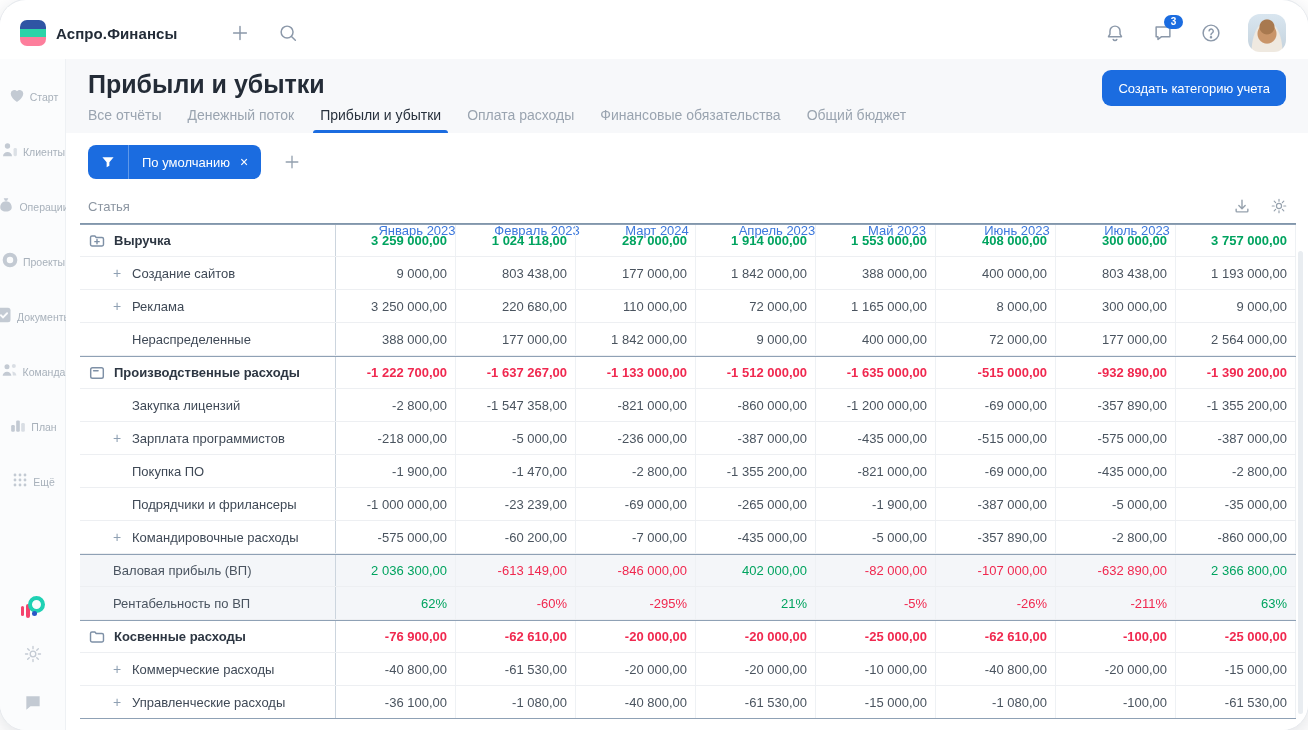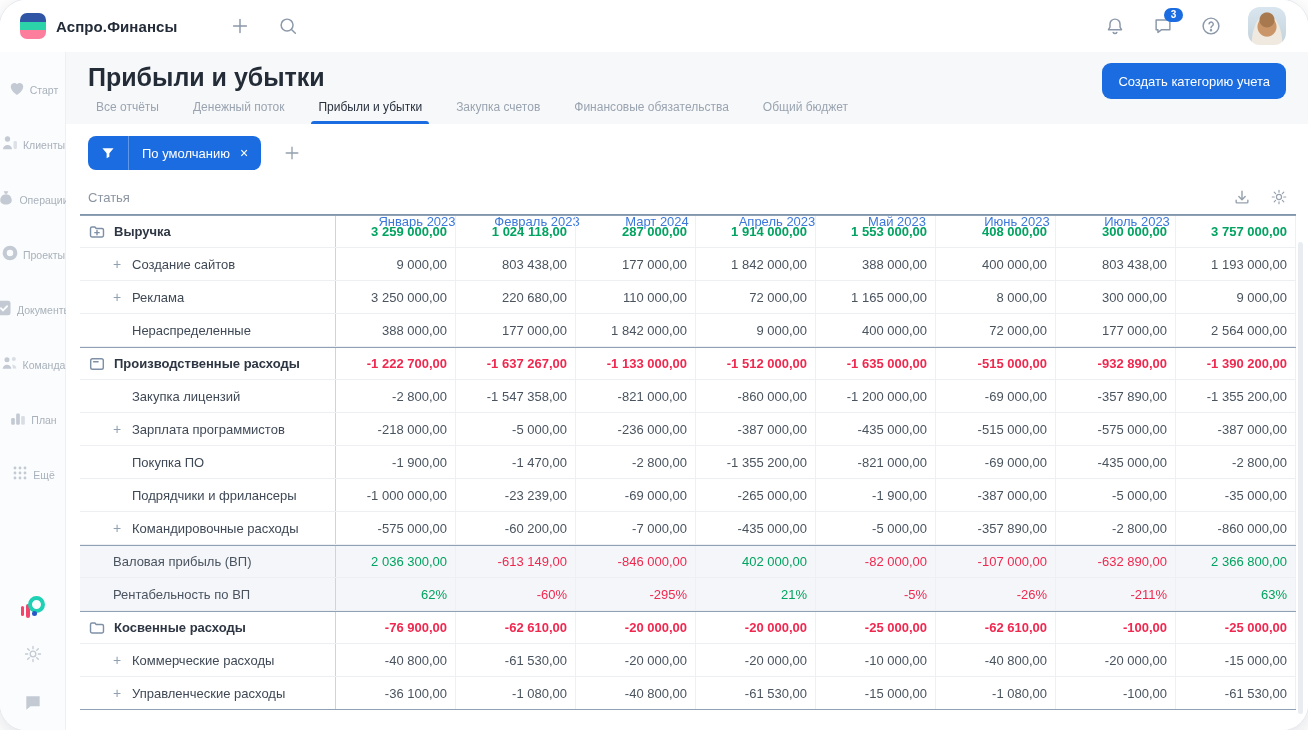--- a/index.html
+++ b/index.html
@@ -1,21 +1,21 @@
 <!DOCTYPE html>
 <html lang="ru"><head>
 <meta charset="utf-8">
 <style>
   html,body{margin:0;padding:0;background:#fff;}
   body{width:1308px;height:730px;font-family:"Liberation Sans",sans-serif;-webkit-font-smoothing:antialiased;}
   .app{width:1308px;height:730px;border-radius:26px;overflow:hidden;background:#fff;
        box-shadow:0 0 0 1px #e7eaee,0 6px 22px rgba(25,35,55,.14);display:flex;flex-direction:column;box-sizing:border-box;}
 
   
-  .topbar{flex:0 0 52px;display:flex;align-items:center;padding:0 22px 0 20px;background:#fff;}
+  .topbar{flex:0 0 52px;display:flex;align-items:center;padding:0 22px 0 20px;background:#fff;margin-top:7px;}
   .logo{width:26px;height:26px;border-radius:7px;overflow:hidden;display:flex;flex-direction:column;flex:0 0 26px;}
   .logo i{display:block;flex:1;}
   .logo i:nth-child(1){background:#2f55a4;}
   .logo i:nth-child(2){background:#2cd3a8;}
   .logo i:nth-child(3){background:#fd7e9c;}
   .app-name{font-size:15px;font-weight:700;color:#232c38;margin-left:10px;letter-spacing:.1px;}
   .tb-icon{background:none;border:none;padding:0;color:#8b98a9;cursor:pointer;display:flex;align-items:center;}
   .tb-icon svg{width:22px;height:22px;}
   .tb-plus{margin-left:52px;}
   .tb-search{margin-left:26px;}
@@ -46,21 +46,21 @@
   .pl-ring{right:0;top:0;width:9px;height:9px;border:4.5px solid #1fd1b4;border-radius:50%;}
   .pl-dot{right:8px;bottom:2px;width:5px;height:5px;background:#2b57c6;border-radius:50%;}
 
   
   .main{flex:1;display:flex;flex-direction:column;min-width:0;background:#fff;}
   .page-head{background:#f7f8fa;padding:11px 22px 0 22px;position:relative;}
   .page-title{font-size:25px;font-weight:600;color:#242c37;margin:0 0 8px;}
   .create-btn{position:absolute;top:11px;right:22px;height:36px;padding:0 16px;background:#1b6ce0;color:#fff;
               border:none;border-radius:9px;font-size:13px;font-weight:500;cursor:pointer;font-family:inherit;}
   .tabs{display:flex;gap:26px;}
-  .tab{font-size:12px;color:#9aa4b0;padding-bottom:10px;cursor:pointer;position:relative;white-space:nowrap;margin-left:8px;}
+  .tab{font-size:14px;color:#9aa4b0;padding-bottom:10px;cursor:pointer;position:relative;white-space:nowrap;}
   .tab.active{color:#28313d;font-weight:500;}
   .tab.active::after{content:"";position:absolute;left:-7px;right:-7px;bottom:0;height:3px;background:#1b6ce0;border-radius:3px 3px 0 0;}
 
   .content{flex:1;padding:12px 0 0 14px;position:relative;min-height:0;}
   .content::after{content:"";position:absolute;right:5px;top:118px;bottom:16px;width:5px;background:#e9edf1;border-radius:3px;}
 
   
   .filters{display:flex;align-items:center;gap:11px;padding-left:8px;}
   .chip{display:flex;align-items:center;height:34px;background:#1b6ce0;border-radius:8px;color:#fff;overflow:hidden;cursor:pointer;}
   .chip-funnel{width:40px;height:100%;display:flex;align-items:center;justify-content:center;border-right:1px solid rgba(255,255,255,.3);}
@@ -237,21 +237,21 @@
     </nav>
 
     <main class="main">
       <div class="page-head">
         <h1 class="page-title">Прибыли и убытки</h1>
         <button class="create-btn">Создать категорию учета</button>
         <div class="tabs">
             <div class="tab">Все отчёты</div>
             <div class="tab">Денежный поток</div>
             <div class="tab active">Прибыли и убытки</div>
-            <div class="tab">Закупка счетов</div>
+            <div class="tab">Оплата расходы</div>
             <div class="tab">Финансовые обязательства</div>
             <div class="tab">Общий бюджет</div>
           </div>
       </div>
 
       <div class="content">
         <div class="filters">
           <div class="chip">
             <span class="chip-funnel">
               <svg viewBox="0 0 20 20">

